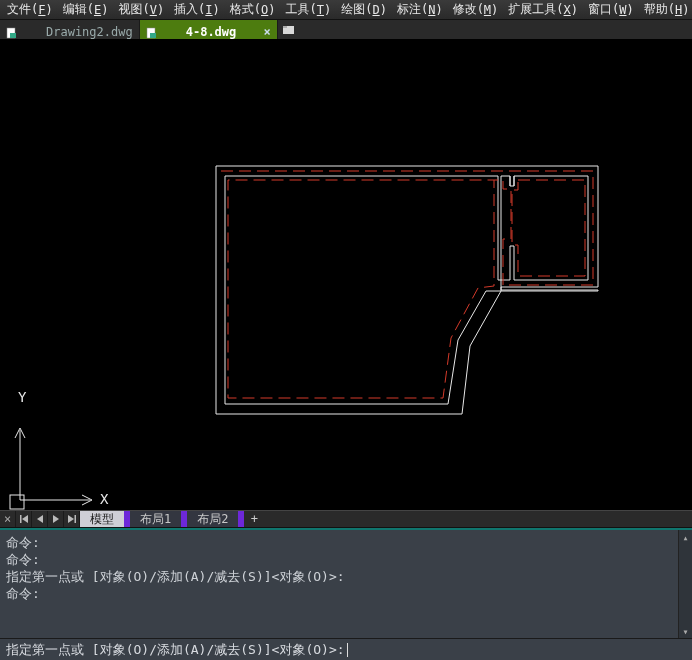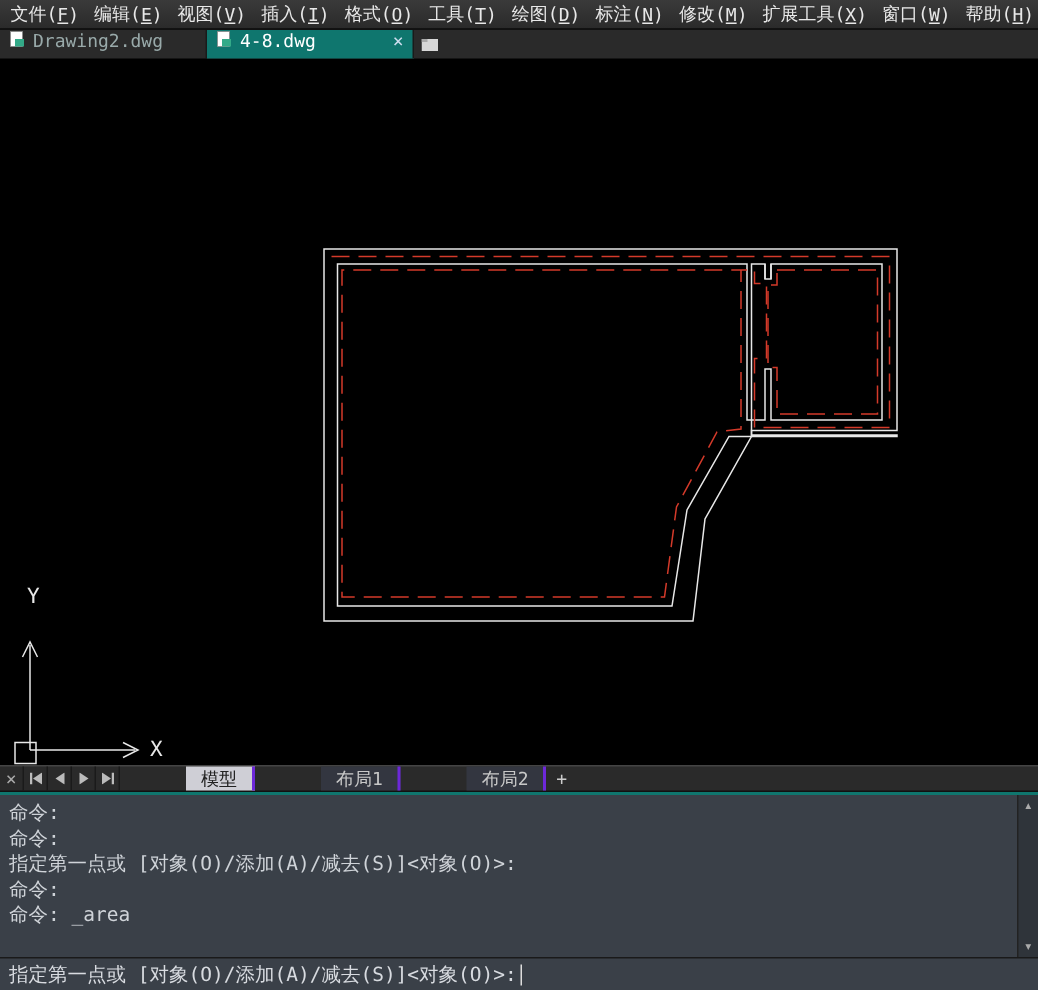--- a/index.html
+++ b/index.html
@@ -33,31 +33,33 @@
   
   .filetabs {
     height: 20px;
     background: #2a2a2a;
     display: flex;
     align-items: stretch;
     border-bottom: 1px solid #000;
   }
   .filetab {
     display: flex;
-    align-items: flex-start;
+    align-items: flex-end;
     padding: 0 6px;
     color: #9aa;
     border-right: 1px solid #1a1a1a;
     font-size: 12px;
     min-width: 138px;
     position: relative;
+    gap: 24px;
   }
   .filetab.active {
-    background: #0f766e;
+    background: #4d7c0f;
     color: #fff;
+    font-weight: bold;
   }
   .filetab .ficon {
     width: 12px; height: 12px;
     margin-right: 4px;
     display: inline-flex;
   }
   .filetab .close {
     position: absolute;
     right: 6px;
     font-size: 12px;
@@ -91,23 +93,22 @@
     display:flex;align-items:center;justify-content:center;
     color:#bbb;
     border-right:1px solid #1a1a1a;
   }
   .layoutbar .close-x { color: #aaa; }
   .layoutbar .tab {
     padding:0 10px;
     display:flex; align-items:center;
     color:#c8c8c8;
     background:#333640;
-    border-right:2px solid #6d28d9;
+    border-right:6px solid #6d28d9;
     font-size:12px;
-    margin-left:44px;
   }
   .layoutbar .tab.active {
     background:#cfcfd6;
     color:#222;
   }
   .layoutbar .plus {
     width:20px;
     display:flex;align-items:center;justify-content:center;
     color:#ccc;
   }
@@ -269,21 +270,20 @@
   <div class="tab">布局1</div>
   <div class="tab">布局2</div>
   <div class="plus">+</div>
 </div>
 
 <div class="cmdhistory" id="cmdhistory">
   <div class="line">命令:</div>
     <div class="line">命令:</div>
     <div class="line">指定第一点或 [对象(O)/添加(A)/减去(S)]&lt;对象(O)&gt;:</div>
     <div class="line">命令:</div>
-    <div class="line">命令: _area</div>
     <div class="gutter">
     <div class="arr" style="top:0">▴</div>
     <div class="arr" style="bottom:0">▾</div>
   </div>
 </div>
 
 <div class="cmdinput">
   <span>指定第一点或 [对象(O)/添加(A)/减去(S)]&lt;对象(O)&gt;: </span>
   <span class="cursor"></span>
 </div>

